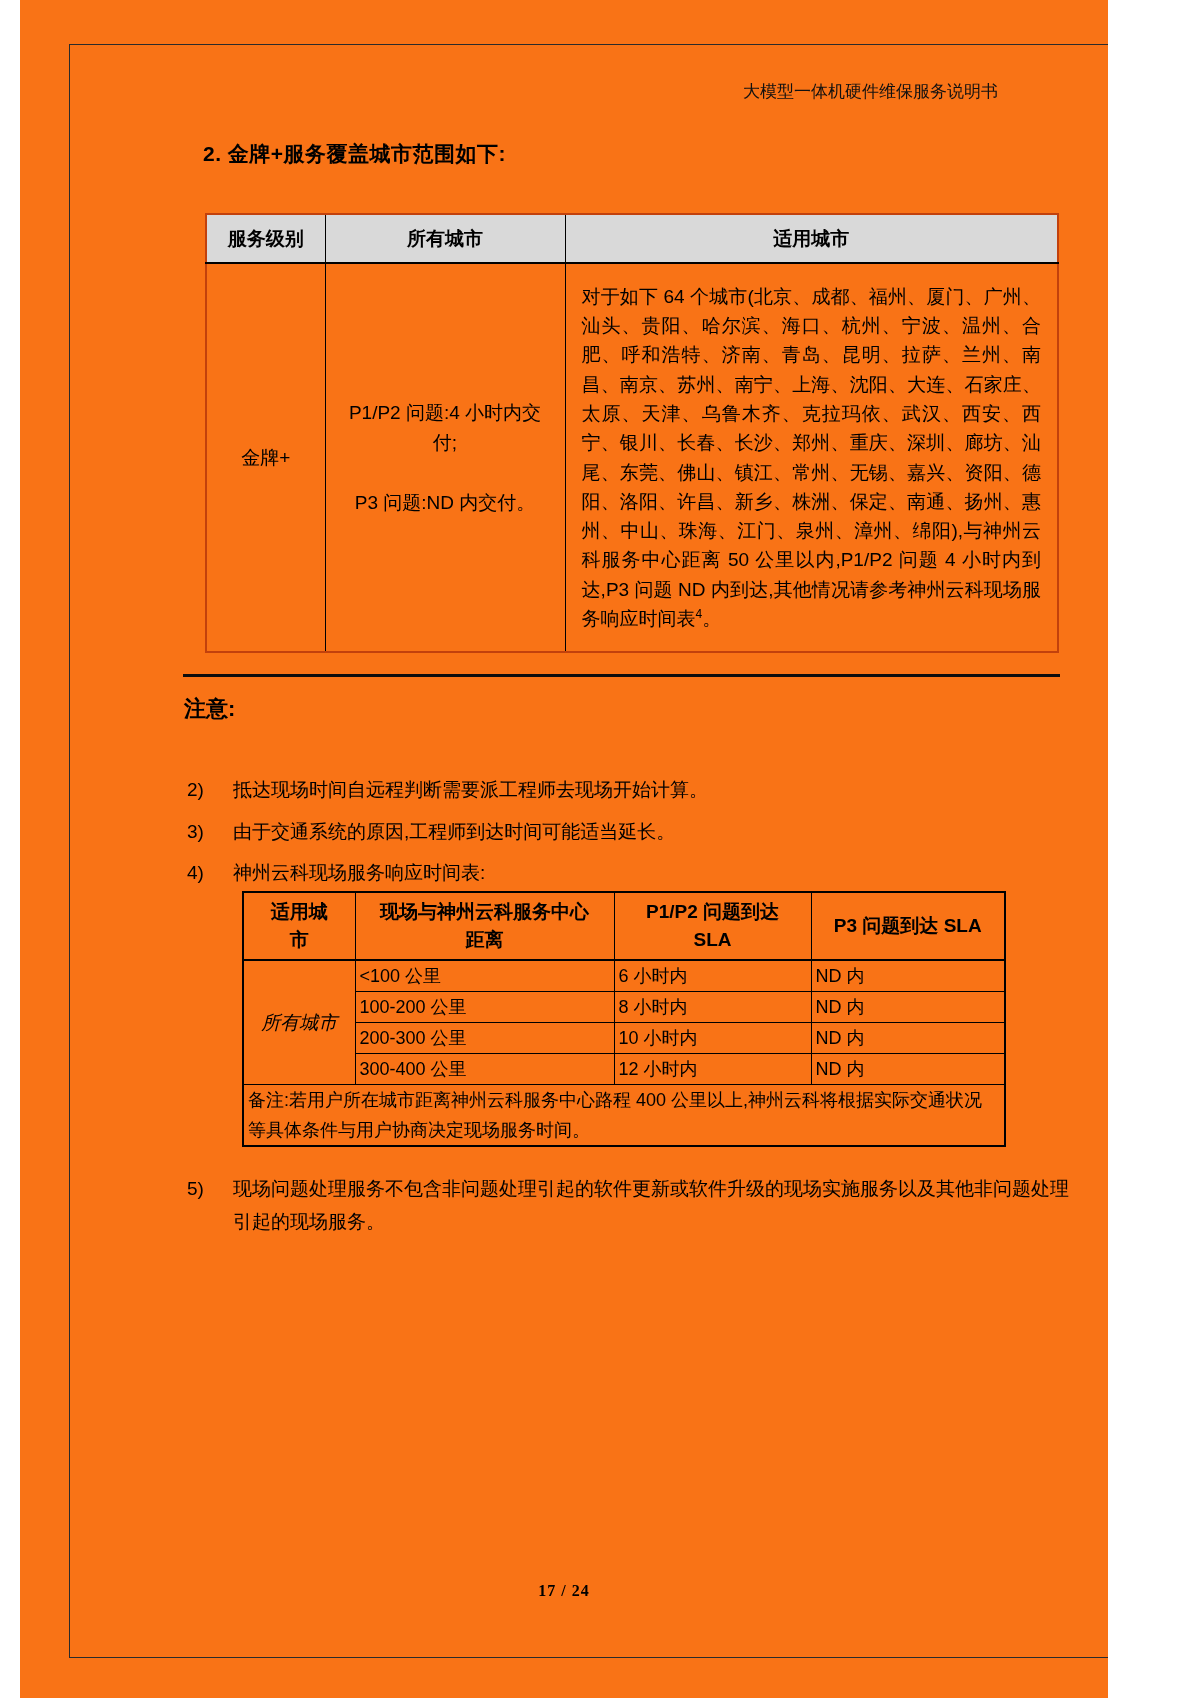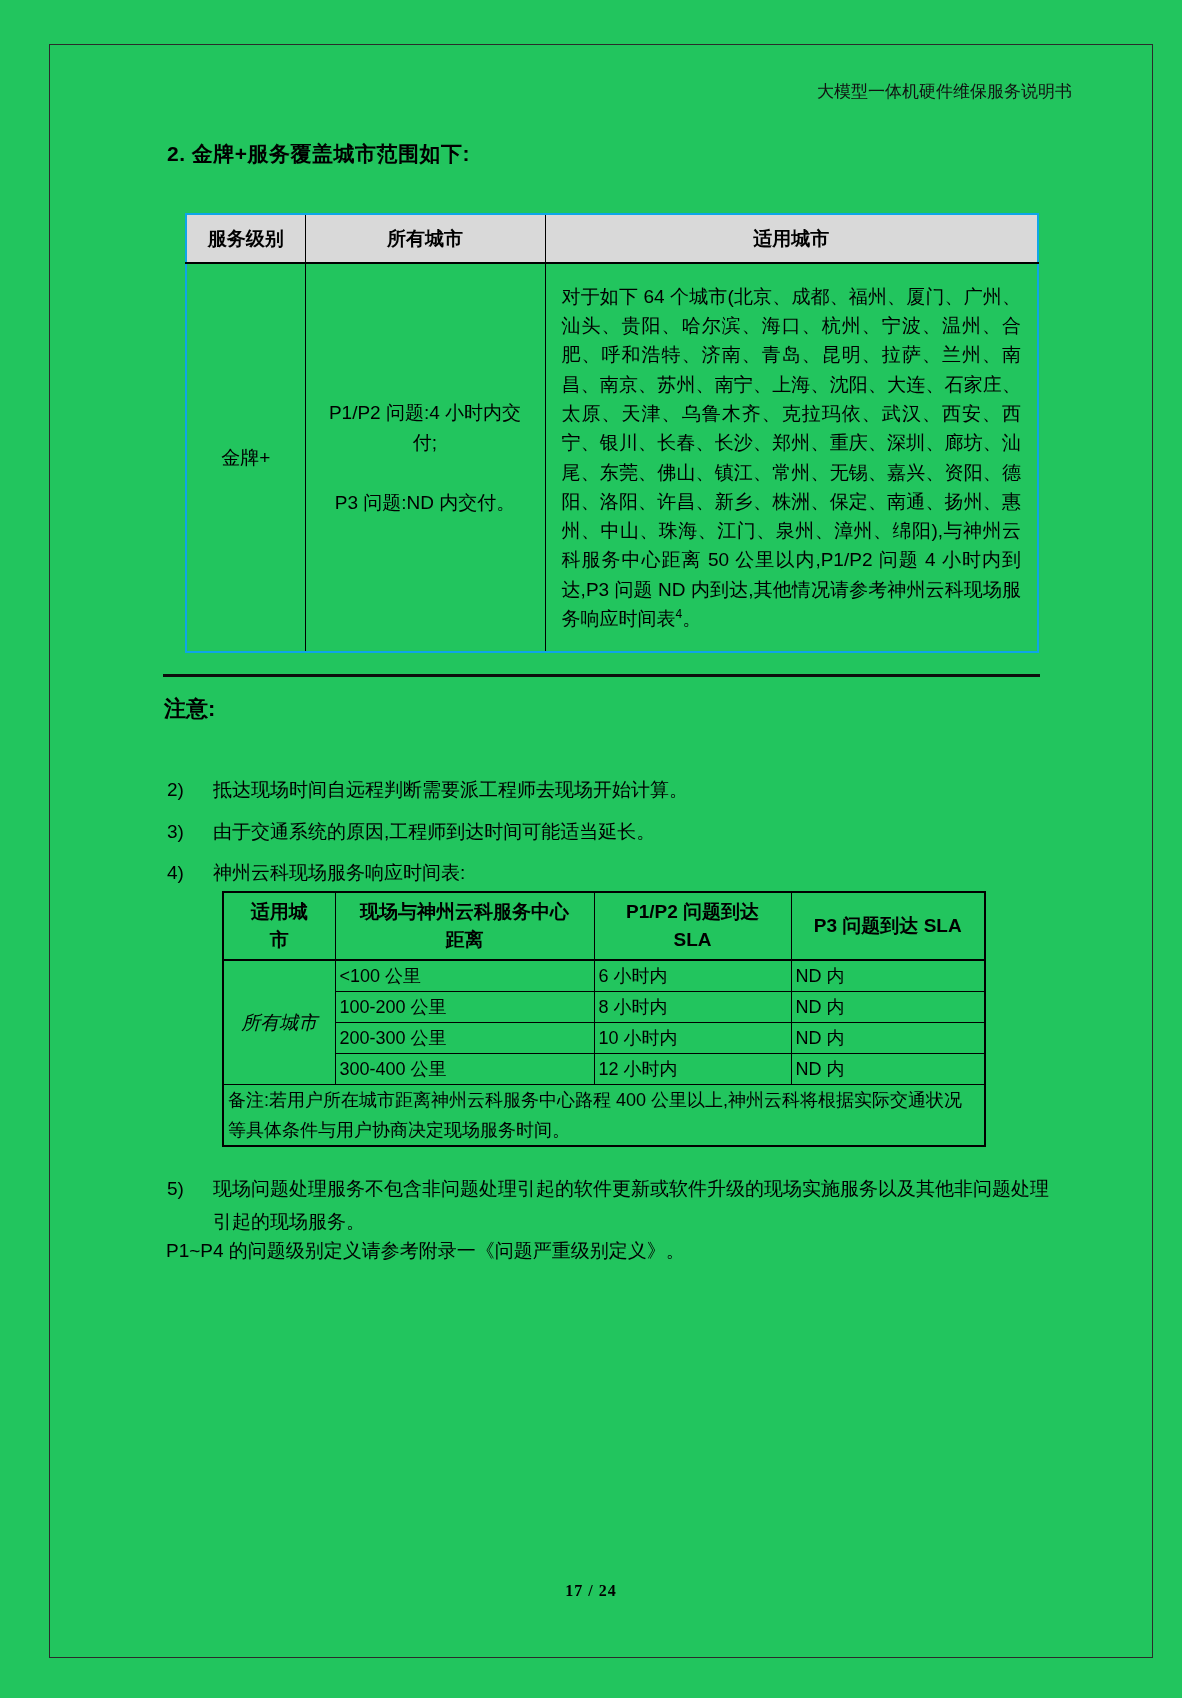--- a/index.html
+++ b/index.html
@@ -1,39 +1,39 @@
 <!DOCTYPE html>
 <html><head>
 <meta charset="utf-8">
 <style>
   html,body { margin:0; padding:0; background:#ffffff; }
   .page {
-    position:relative; width:1182px; height:1698px; background:#22c55e;
-    font-family:"Liberation Sans", sans-serif; color:#000; overflow:hidden;
+    position:relative; width:1088px; height:1698px; background:#f97316;
+    font-family:"Liberation Sans", sans-serif; color:#000; overflow:hidden;margin-left:20px;
   }
   .page-border {
     position:absolute; left:49px; top:44px; width:1102px; height:1612px;
     border:1px solid #2b2b2b;
   }
   .doc-header {
     position:absolute; top:80px; right:110px;
     font-family:"Liberation Serif", serif; font-size:17px; color:#111;
   }
   .heading {
-    position:absolute; left:167px; top:140px; margin:0;
+    position:absolute; left:183px; top:140px; margin:0;
     font-size:21px; font-weight:bold; letter-spacing:0.5px;
   }
 
   
   table.t1 {
     position:absolute; left:185px; top:213px; width:852px;
     border-collapse:collapse; table-layout:fixed;
   }
   table.t1, table.t1 th, table.t1 td { border:1px solid #000; }
-  table.t1 { border:2px solid #0ea5e9; }
+  table.t1 { border:2px solid #c2410c; }
   table.t1 th {
     height:45px; background:#d9d9d9; font-size:19px; font-weight:bold;
     text-align:center; vertical-align:middle; border-bottom:2px solid #000;
   }
   table.t1 td { vertical-align:middle; font-size:19px; }
   td.t1-level { text-align:center; }
   td.t1-resp  { text-align:center; padding:0 12px; line-height:30px; }
   td.t1-resp p { margin:0; }
   td.t1-resp p.first { margin-bottom:30px; }
   td.t1-cities {
@@ -167,16 +167,15 @@
         <td class="t2-remark" colspan="4">备注:若用户所在城市距离神州云科服务中心路程 400 公里以上,神州云科将根据实际交通状况等具体条件与用户协商决定现场服务时间。</td>
       </tr>
     </tbody>
   </table>
 
   <div class="note note5" style="top:1172px">
     <span class="nnum">5)</span>
       <span class="ntext">现场问题处理服务不包含非问题处理引起的软件更新或软件升级的现场实施服务以及其他非问题处理引起的现场服务。</span>
   </div>
 
-  <div class="closing">P1~P4 的问题级别定义请参考附录一《问题严重级别定义》。</div>
 
   <div class="footer">17 / 24</div>
 </div>
 
 </body></html>

